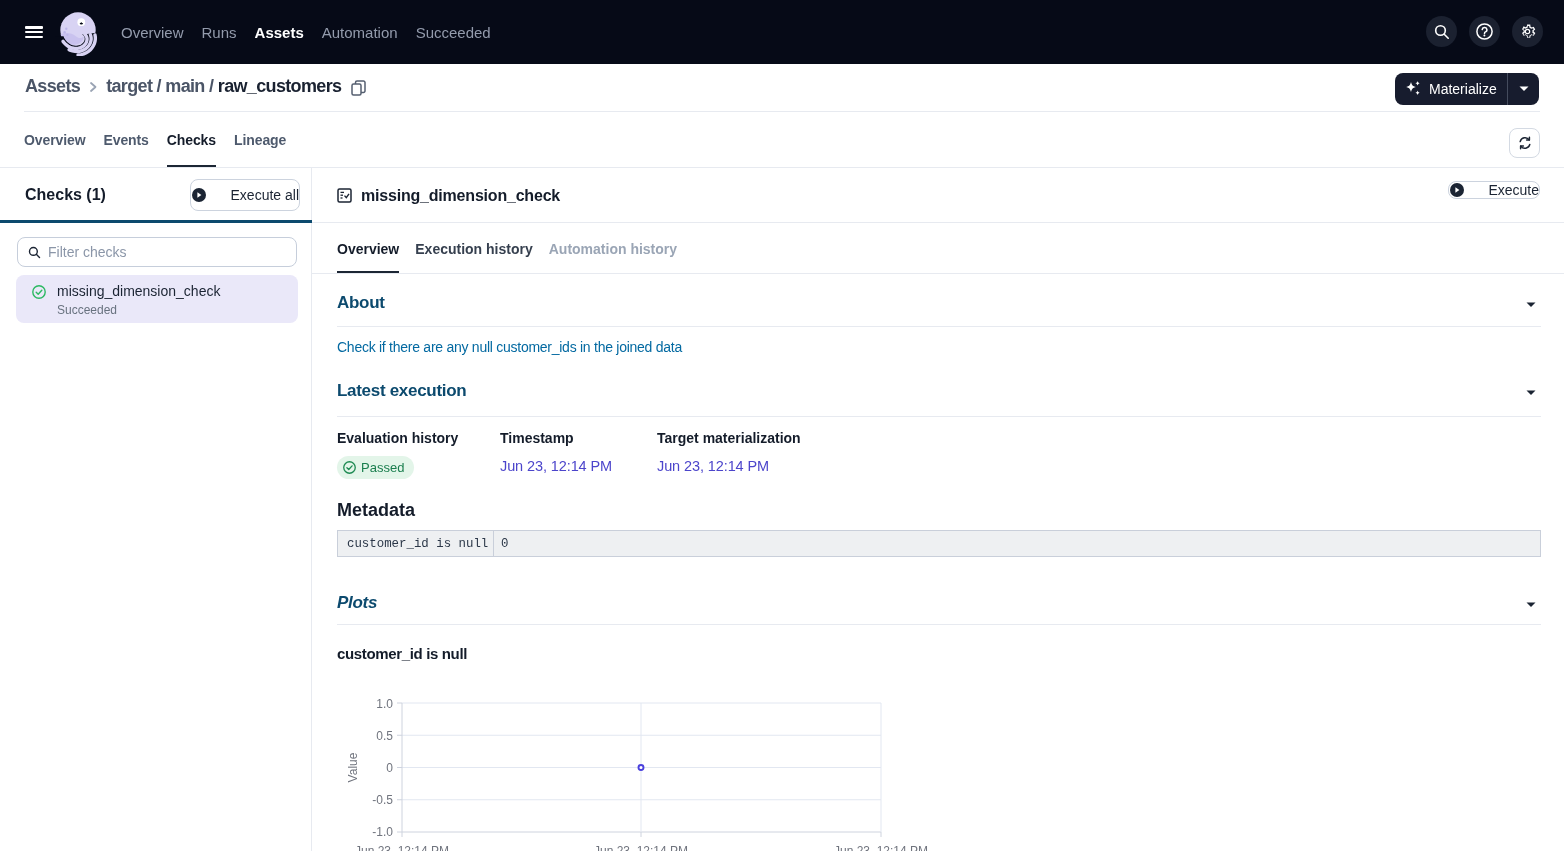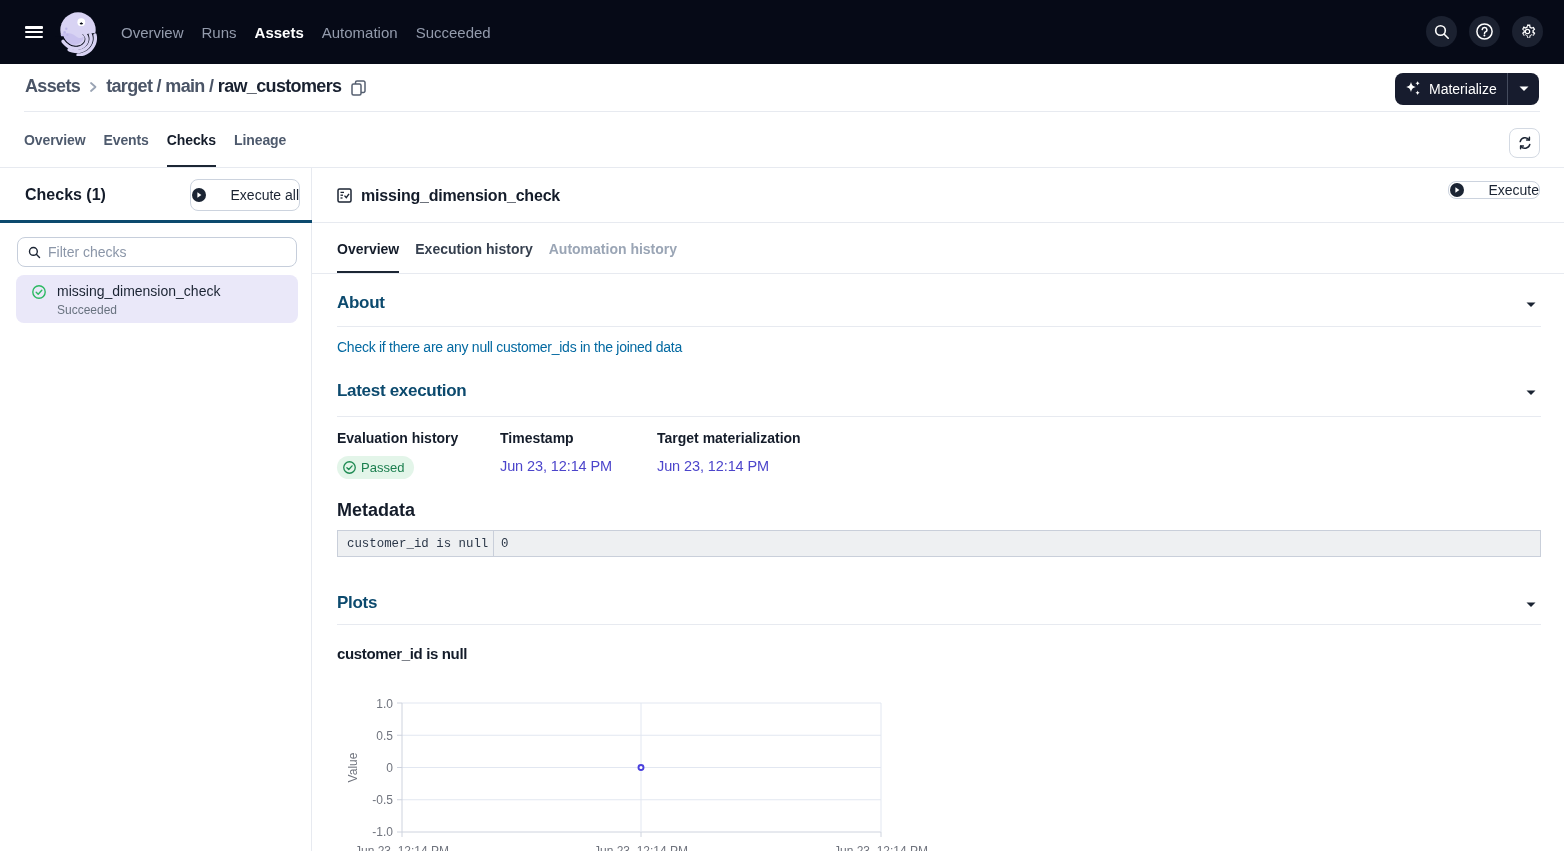--- a/index.html
+++ b/index.html
@@ -82,21 +82,21 @@
 
   .col-h { position:absolute; font-size:14px; font-weight:700; color:#141c2a; top:262px; }
   .badge { position:absolute; left:25px; top:288px; height:23px; padding:0 10px 0 6px; background:#e3f5e9; border-radius:12px; display:inline-flex; align-items:center; gap:5px; font-size:13px; color:#1a7e4e; }
   .tslink { position:absolute; top:290px; font-size:14.5px; color:#4c45cb; letter-spacing:-0.1px; }
 
   .meta-h { position:absolute; left:25px; top:332px; font-size:18px; font-weight:700; color:#141c2a; }
   .mtable { position:absolute; left:25px; top:362px; width:1204px; height:27px; border:1px solid #c9cfda; background:#eef0f2; font-family:"Liberation Mono", monospace; font-size:12.4px; white-space:nowrap; color:#2b3748; }
   .mtable .c1 { position:absolute; left:0; top:0; width:156px; height:100%; border-right:1px solid #c9cfda; display:flex; align-items:center; padding-left:9px; }
   .mtable .c2 { position:absolute; left:157px; top:0; right:0; height:100%; display:flex; align-items:center; padding-left:6px; }
 
-  .plots-h { top:425px; }
+  .plots-h { top:425px;font-style:italic; }
   .plots-l { top:456px; }
   .plot-t { position:absolute; left:25px; top:477px; font-size:15px; font-weight:700; color:#141c2a; letter-spacing:-0.35px; }
   .chart { position:absolute; left:25px; top:522px; }
 </style>
 </head>
 <body>
 <div id="app">
 
   <div class="topbar">
     <div class="burger">

